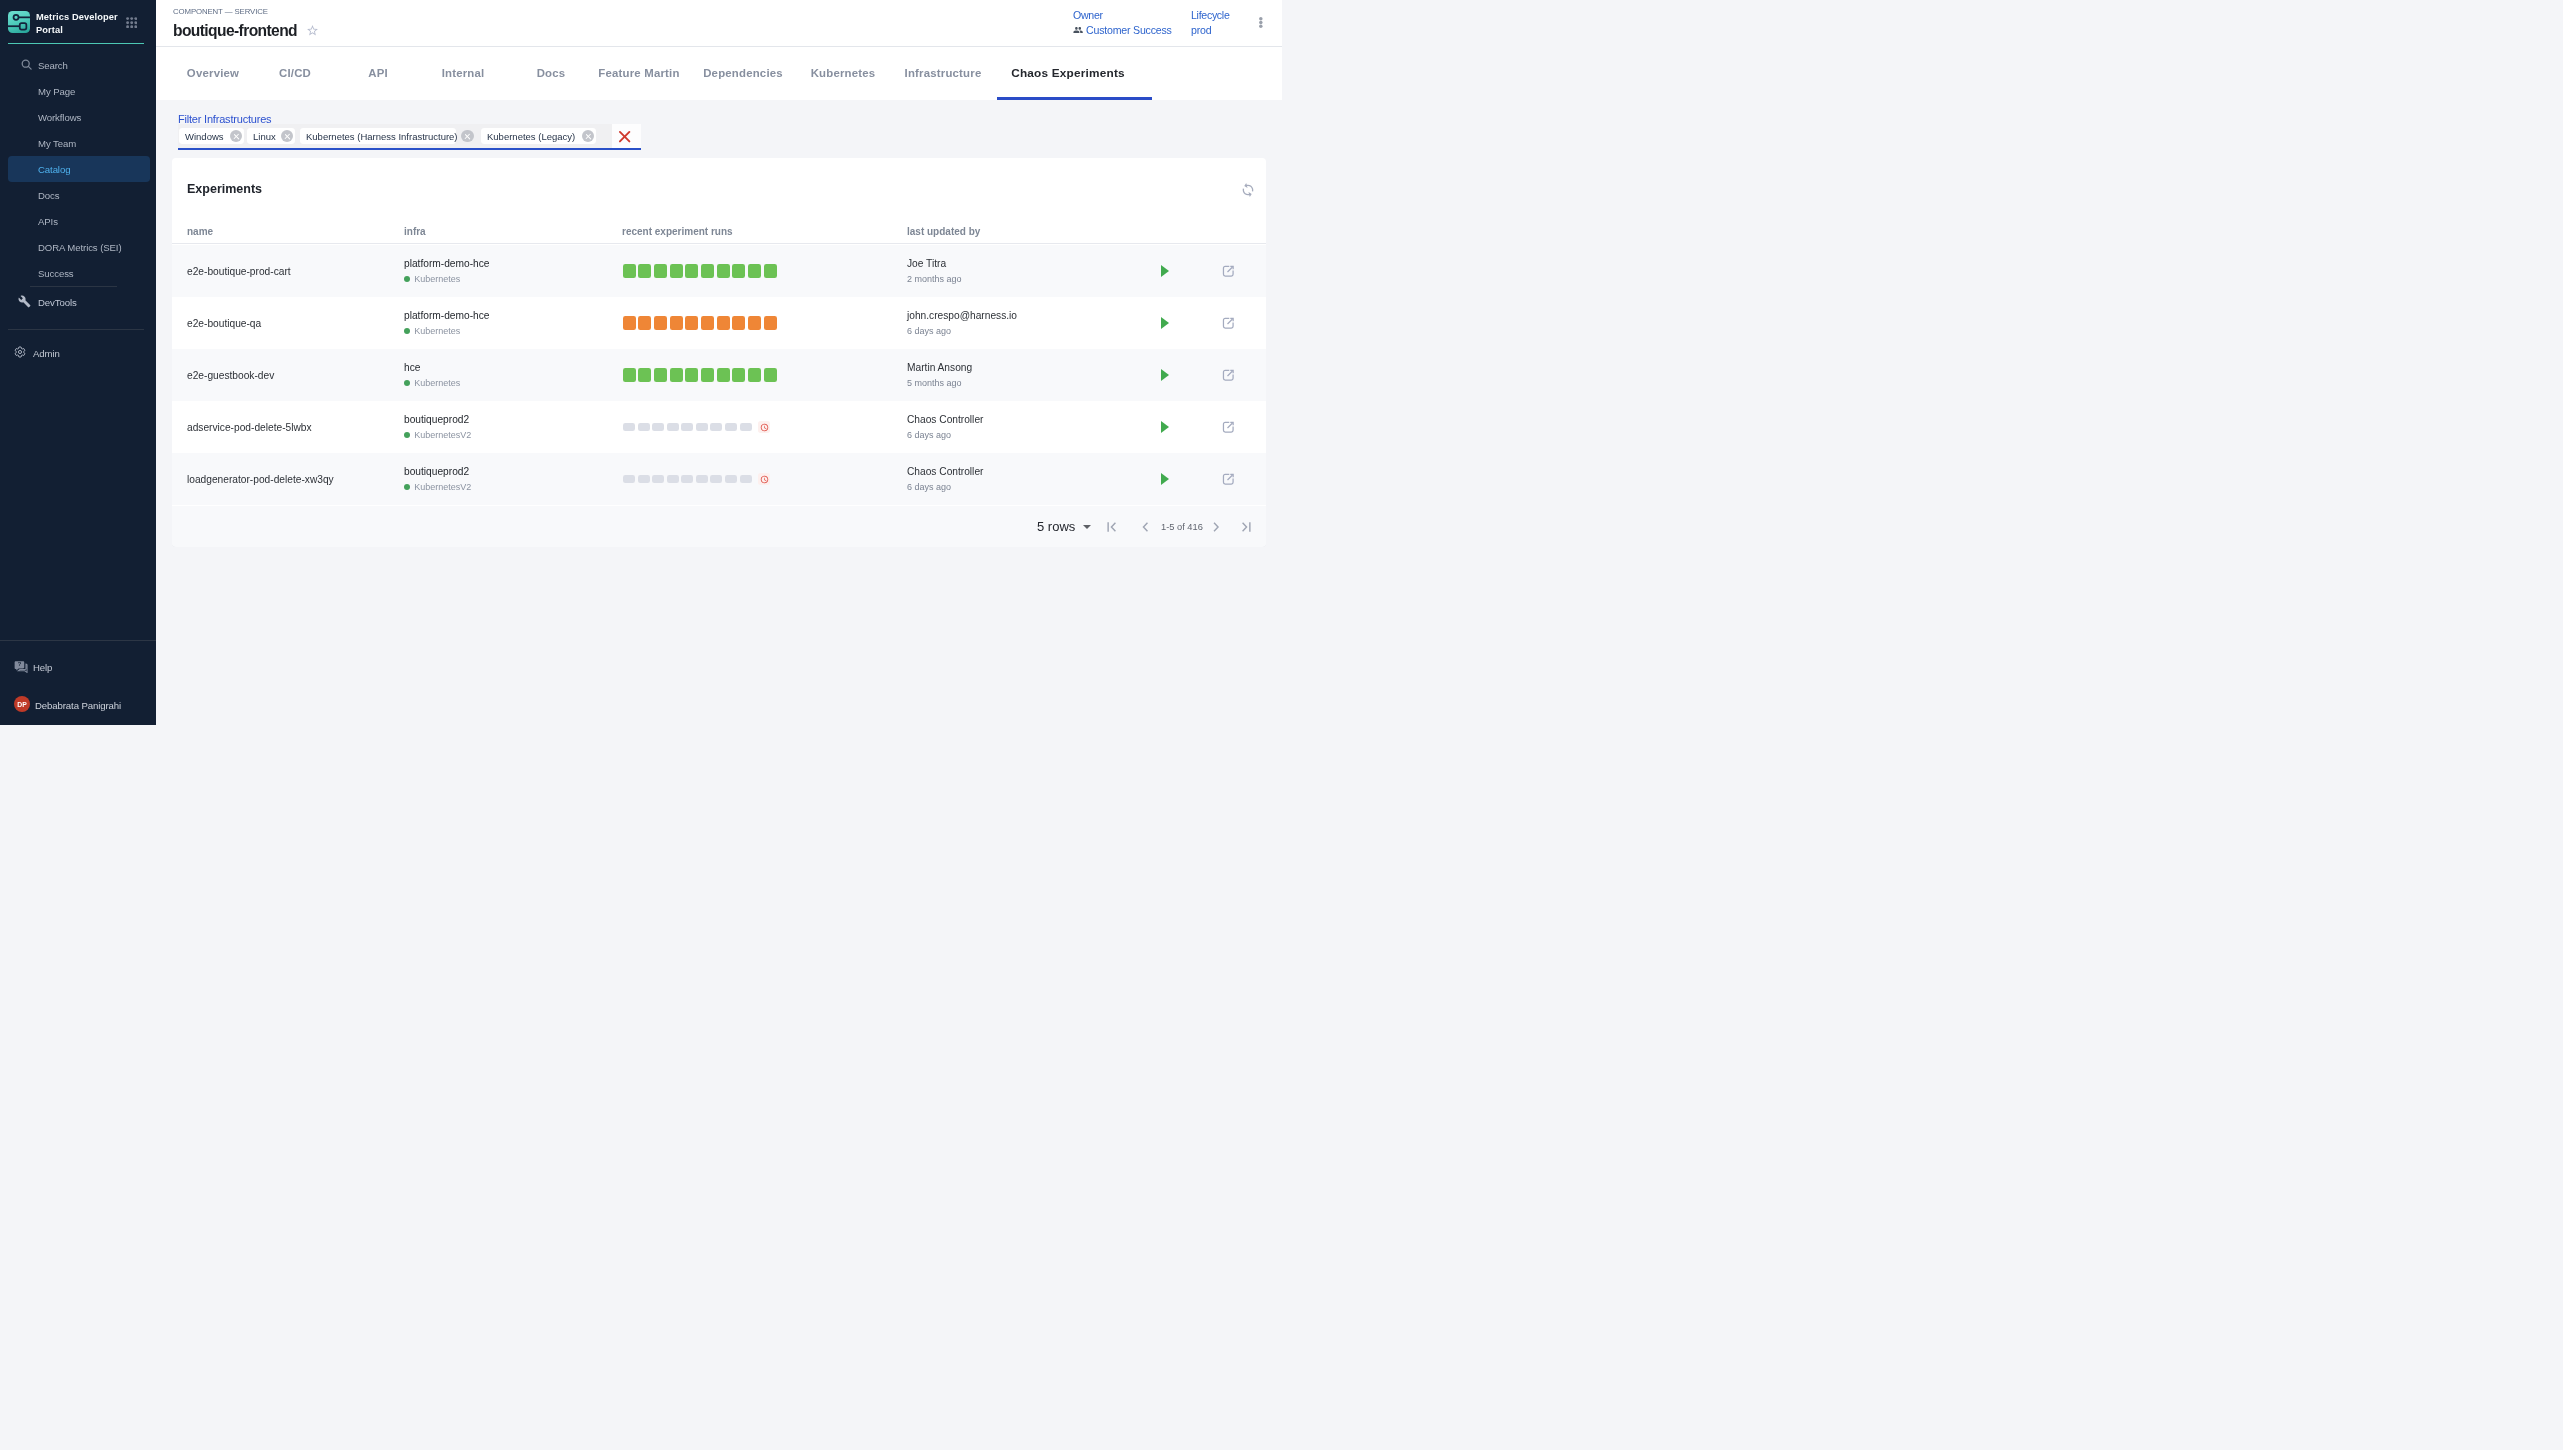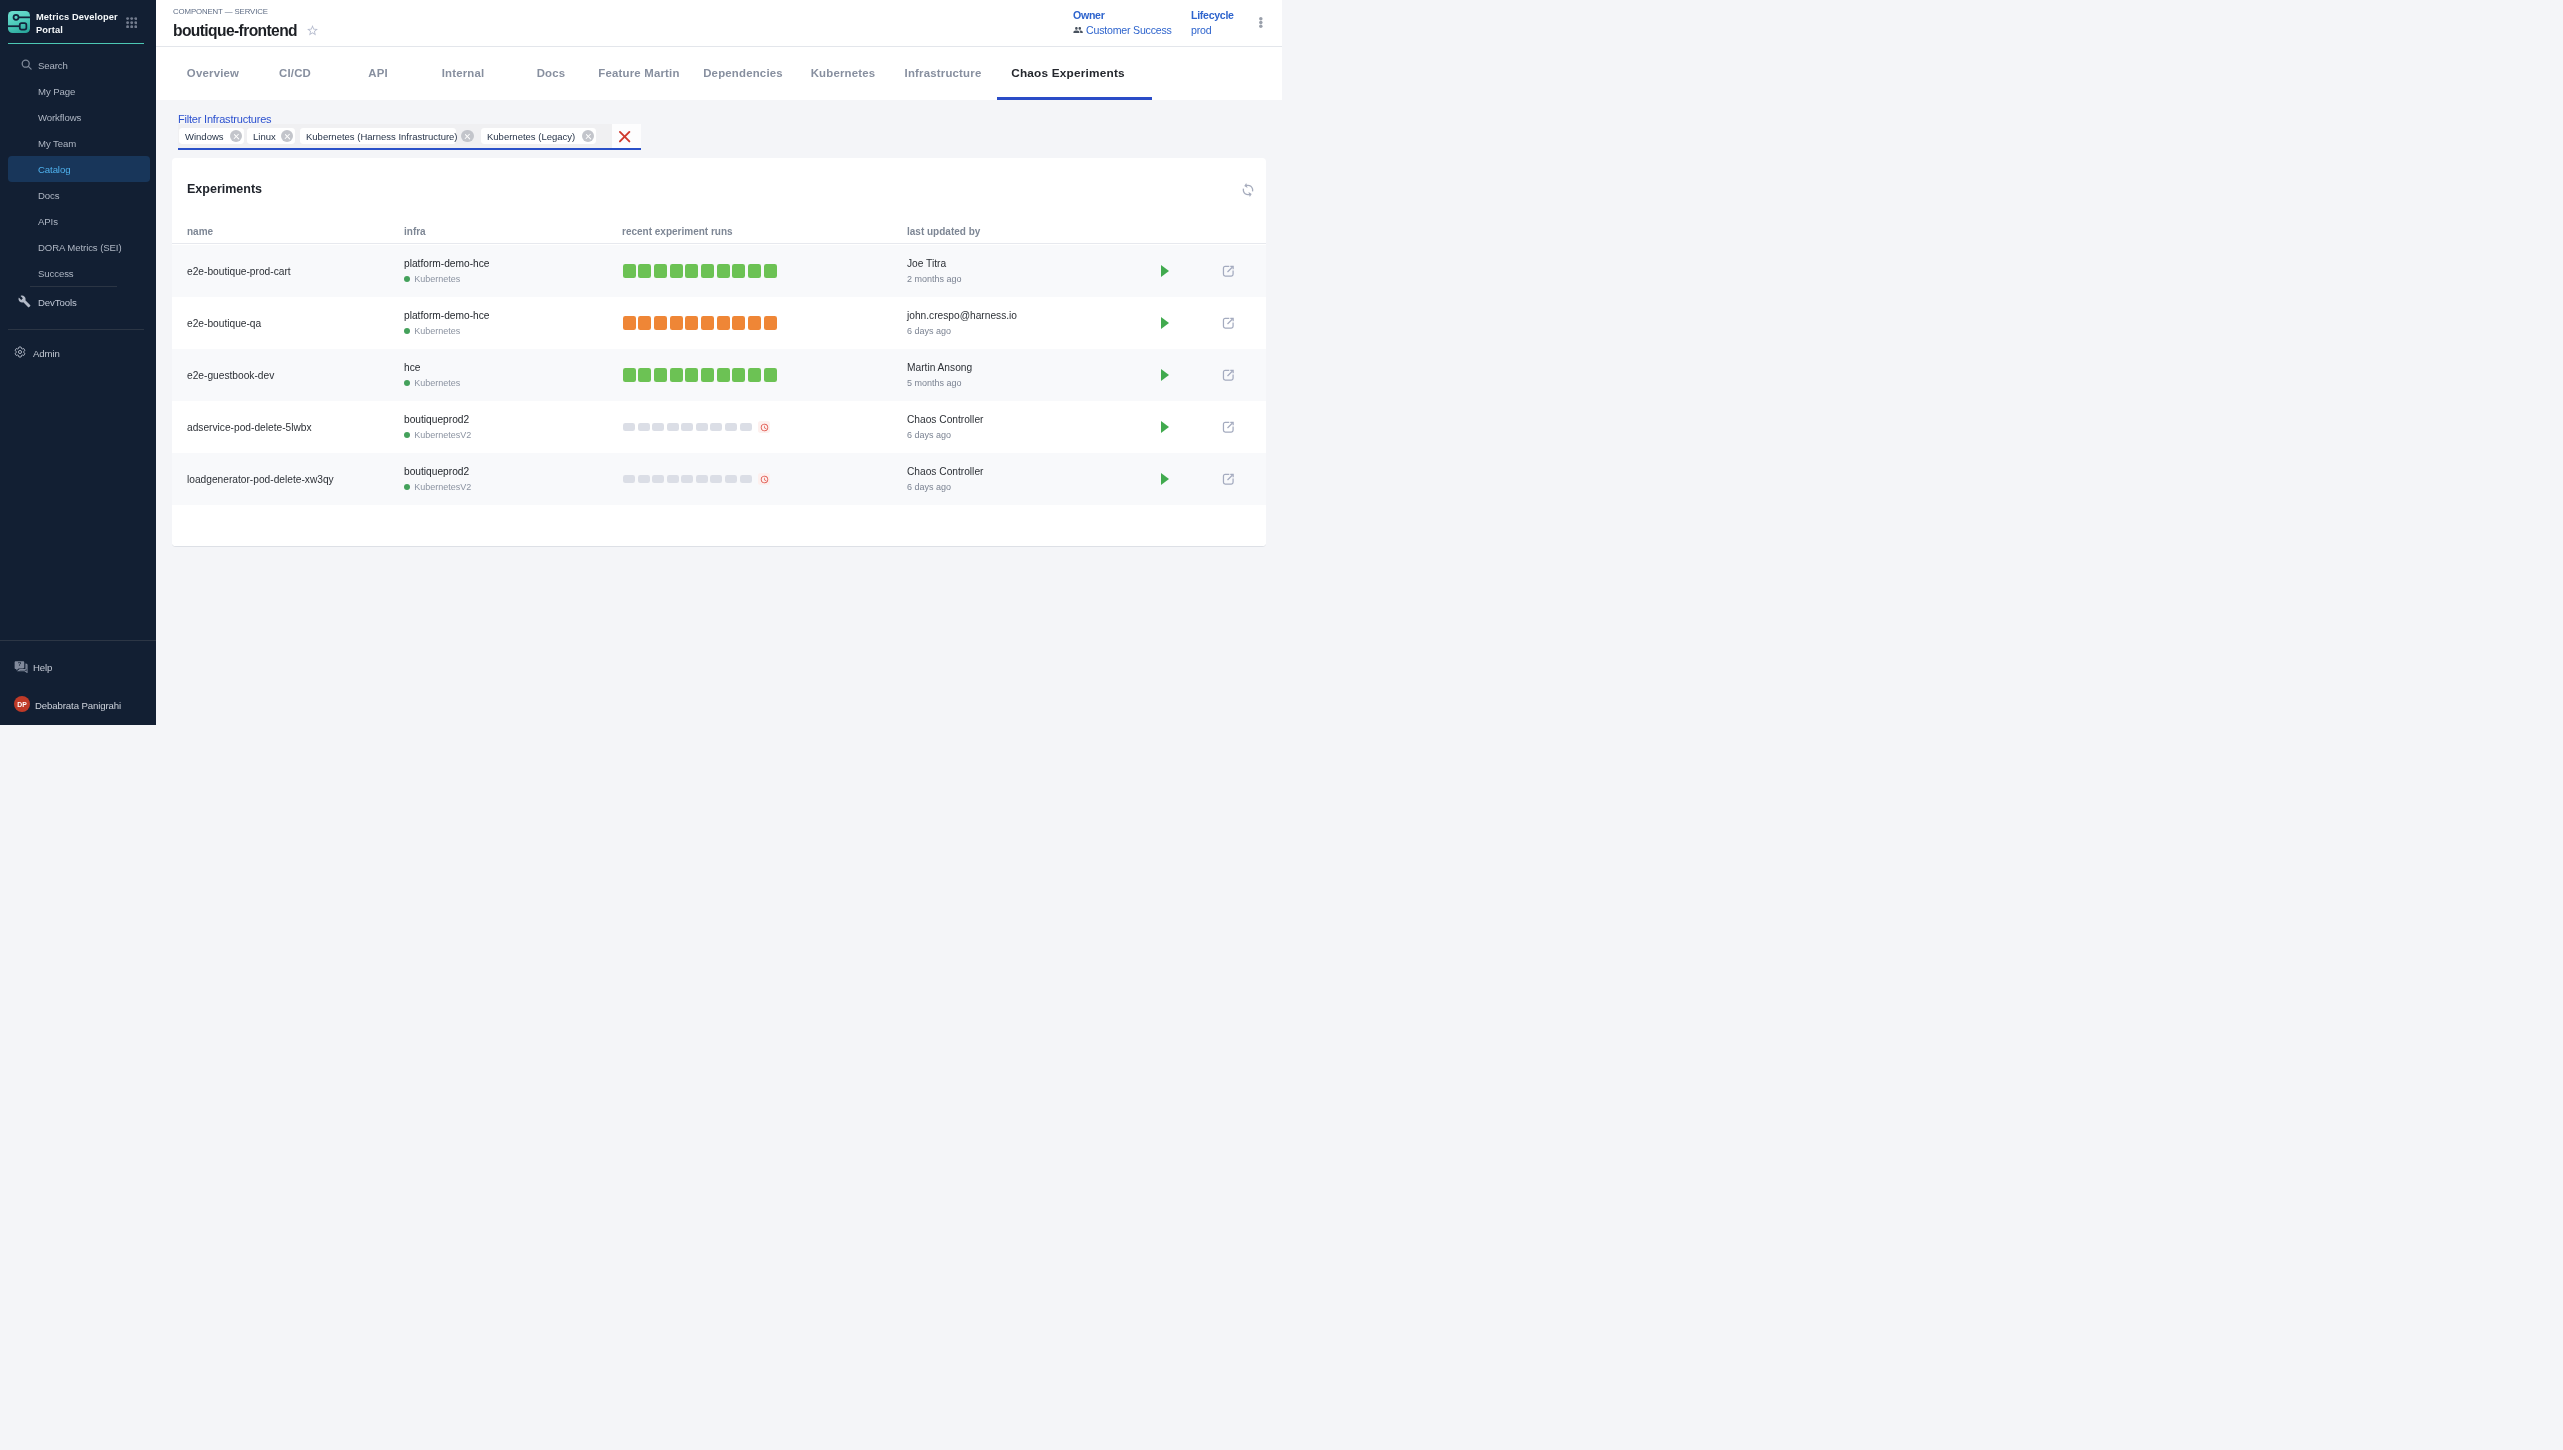--- a/index.html
+++ b/index.html
@@ -16,21 +16,21 @@
   .navtxt { position:absolute; left:38px; font-size:9.6px; letter-spacing:-0.1px; color:#aeb6c3; transform:translateY(-50%); white-space:nowrap; }
   #pill { position:absolute; left:8px; top:156px; width:142px; height:26px; border-radius:3.8px; background:#18365a; }
   .sdiv { position:absolute; background:#2b3544; height:0.8px; }
   .sicon { position:absolute; }
   #avatar { position:absolute; left:14px; top:696px; width:16.3px; height:16.3px; border-radius:50%;
     background:#bf3a28; color:#fff; font-size:6.8px; font-weight:700; display:flex; align-items:center; justify-content:center; letter-spacing:0.2px; }
   
   #pagehead { position:absolute; left:156px; top:0; width:1126px; height:47px; background:#fff; border-bottom:0.8px solid #e3e6eb; }
   #crumb { position:absolute; left:17px; top:6.8px; font-size:7.8px; font-weight:500; letter-spacing:-0.1px; color:#5e6c84; }
   #title { position:absolute; left:17px; top:22px; font-size:15.6px; font-weight:700; color:#1d2025; letter-spacing:-0.6px; }
-  .hlabel { position:absolute; font-weight:700; color:#2e64cd; font-size:10.6px; letter-spacing:-0.3px; top:9px; }
+  .hlabel { position:absolute; font-weight:400; color:#2e64cd; font-size:10.6px; letter-spacing:-0.3px; top:9px; }
   .hval { position:absolute; color:#2e64cd; font-size:10.6px; letter-spacing:-0.2px; top:24px; }
   
   #tabs { position:absolute; left:156px; top:47px; width:1126px; height:53px; background:#fff;text-align:right; }
   .tab { position:absolute; top:26px; transform:translate(-50%,-50%); font-size:11.4px; font-weight:700;
     letter-spacing:0.2px; color:#878f9f; white-space:nowrap; }
   .tab.active { color:#24272d; font-size:11.8px; }
   #tabline { position:absolute; left:997px; top:97px; width:155px; height:2.5px; background:#2a4cc7; }
   
   #filterLabel { position:absolute; left:178px; top:113px; font-size:11px; letter-spacing:-0.2px; color:#2c51cf; }
   #filterBar { position:absolute; left:178px; top:124px; width:434px; height:24.4px; background:#f0f0f2; }
@@ -351,14 +351,37 @@
         <svg width="13.3" height="12.5" viewBox="0 0 35 33">
           <g fill="none" stroke="#a4abbf" stroke-width="3.3">
             <path d="M19.2 3.8 H8.4 Q3.8 3.8 3.8 8.4 V24.6 Q3.8 29.2 8.4 29.2 H24.6 Q29.2 29.2 29.2 24.6 V14.6"></path>
             <path d="M14.4 18.6 L27.6 5.4"></path>
             <path d="M21.8 3.7 H29.4 V11.3"></path>
           </g>
         </svg>
       </div>
     </div>
 
+  <div id="pagerow">
+    <div id="rows5">5 rows</div>
+    <div id="caret"></div>
+    <svg class="pgico" style="left:935px" width="10" height="10" viewBox="0 0 14 14">
+      <g stroke="#9fa5b3" stroke-width="2" fill="none">
+        <line x1="1.6" y1="0.5" x2="1.6" y2="13.5"></line>
+        <polyline points="11.8,1.2 6.2,7 11.8,12.8"></polyline>
+      </g>
+    </svg>
+    <svg class="pgico" style="left:970px" width="6.5" height="10" viewBox="0 0 9 14">
+      <polyline points="7.6,1.2 2,7 7.6,12.8" stroke="#9fa5b3" stroke-width="2" fill="none"></polyline>
+    </svg>
+    <div id="pcount">1-5 of 416</div>
+    <svg class="pgico" style="left:1041px" width="6.5" height="10" viewBox="0 0 9 14">
+      <polyline points="1.4,1.2 7,7 1.4,12.8" stroke="#9fa5b3" stroke-width="2" fill="none"></polyline>
+    </svg>
+    <svg class="pgico" style="left:1069px" width="10" height="10" viewBox="0 0 14 14">
+      <g stroke="#9fa5b3" stroke-width="2" fill="none">
+        <polyline points="2.2,1.2 7.8,7 2.2,12.8"></polyline>
+        <line x1="12.4" y1="0.5" x2="12.4" y2="13.5"></line>
+      </g>
+    </svg>
+  </div>
 </div>
 
 
 </body></html>

